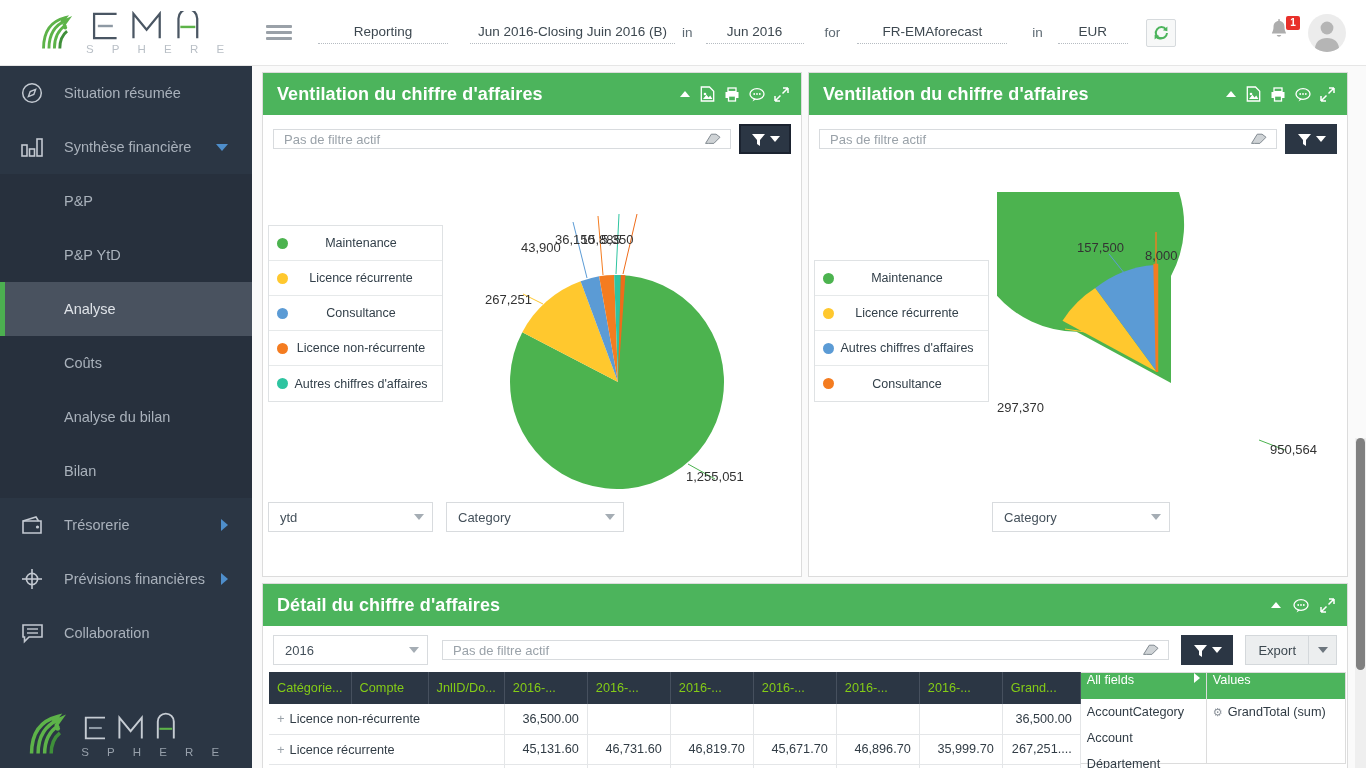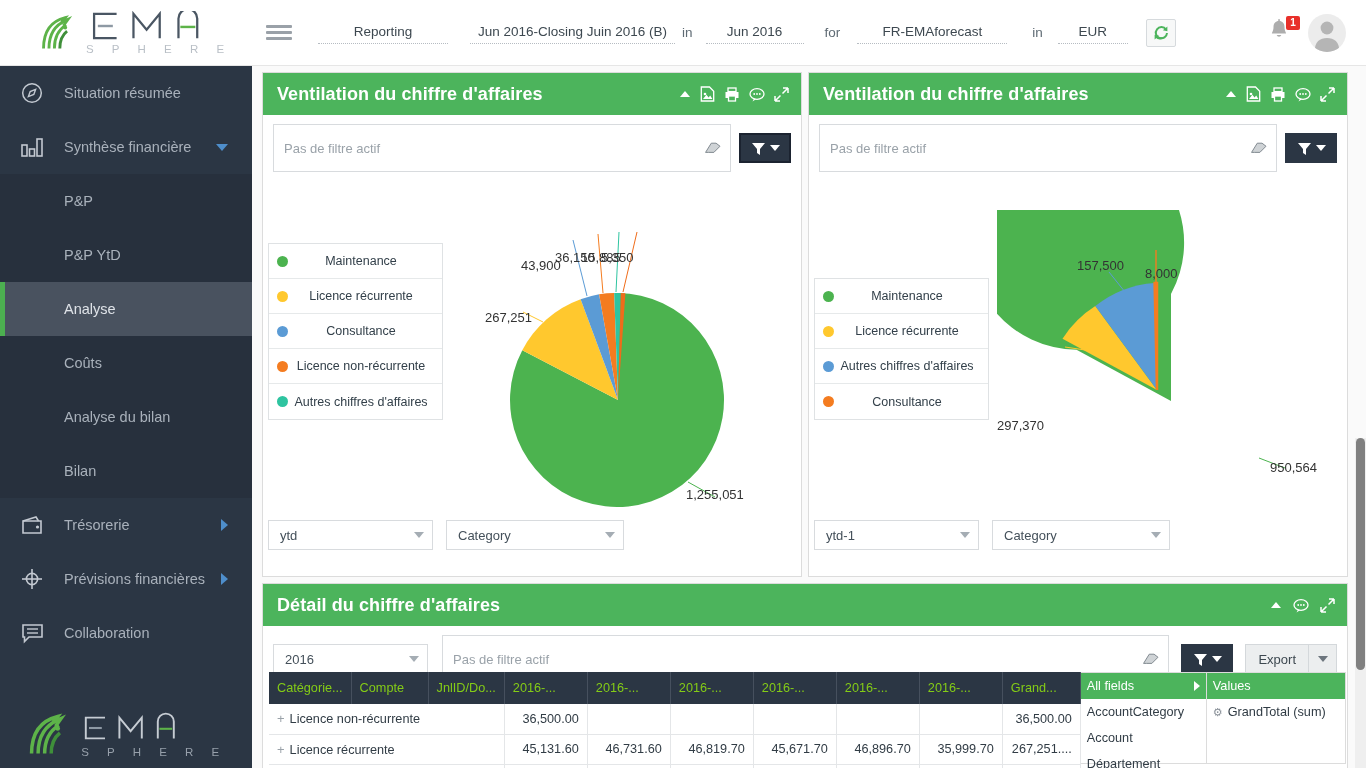--- a/index.html
+++ b/index.html
@@ -110,21 +110,21 @@
   .panel-head {
     height: 42px; background: #4cb45c; display: flex; align-items: center;
     padding: 0 12px 0 14px; color: #fff;
   }
   .panel-title { font-size: 18px; font-weight: bold; letter-spacing: .1px; }
   .panel-tools { margin-left: auto; display: flex; align-items: center; gap: 9px; }
   .panel-tools .tool { cursor: pointer; display: flex; align-items: center; }
 
   .filterbar { display: flex; align-items: center; padding: 9px 10px 8px 10px; gap: 8px; }
   .filter-input {
-    flex: 1; height: 48px; border: 1px solid #d8dbde; background: #fff;
+    flex: 1; height: 20px; border: 1px solid #d8dbde; background: #fff;
     display: flex; align-items: center; padding: 0 8px 0 10px;
   }
   .filter-input span.ph { color: #9aa2a9; font-size: 13px; flex: 1; }
   .eraser { width: 18px; height: 14px; cursor: pointer; }
   .filter-btn {
     width: 52px; height: 30px; background: #2b3644; display: flex;
     align-items: center; justify-content: center; gap: 4px; cursor: pointer;
     border: 2px solid #1b2330;
   }
   .filter-btn.plain { border: 1px solid #2b3644; }
@@ -167,21 +167,21 @@
   table.pivot td {
     height: 30px; border-right: 1px solid #e4e6e8; border-bottom: 1px solid #e4e6e8;
     padding: 0 8px; color: #313c45; white-space: nowrap; overflow: hidden;
   }
   td.rowlabel { color: #313c45; }
   td.num { text-align: right; }
   .plus { color: #9aa2a9; margin-right: 5px; font-size: 13px; }
 
   .fieldpane { border: 1px solid #dcdcdc; border-left: none; }
   .fp-head {
-    background: #4cb45c; color: #fff; height: 26px; display: flex; align-items: center;
+    background: #4cb45c; color: #fff; height: 26px; display: flex; align-items: flex-start;
     padding: 0 6px; font-size: 12.7px;
   }
   .fp-arrow { margin-left: auto; width:0;height:0;border-top:5px solid transparent;border-bottom:5px solid transparent;border-left:6px solid #fff; }
   .fp-item { height: 26px; display: flex; align-items: center; padding: 0 6px; font-size: 12.7px; color: #313c45; cursor: pointer; }
   .fp-item .gear { color: #8a9199; margin-right: 5px; font-size: 11px; }
 
   
   #vscroll-main {
     position: absolute; right: 0; top: 372px; width: 11px; height: 330px;
     background: #efefef;
@@ -582,24 +582,20 @@
         <line x1="88" y1="140" x2="68" y2="137" stroke="#ffc82e" stroke-width="1"></line>
         <line x1="159" y1="72" x2="159" y2="40" stroke="#f47c20" stroke-width="1.4"></line>
         <line x1="262" y1="248" x2="288" y2="258" stroke="#4cb34f" stroke-width="1"></line>
       </svg>
 
       <div class="pie-label" style="left:268px; top:78px;">157,500</div>
       <div class="pie-label" style="left:336px; top:86px;">8,000</div>
       <div class="pie-label" style="left:188px; top:190px;margin-top:48px;">297,370</div>
       <div class="pie-label" style="left:461px; top:280px;">950,564</div>
 
-      <div class="selectbox" style="left:5px; top:340px; width:165px;">
-        <span>ytd-1</span>
-        <span class="cv"></span>
-      </div>
       <div class="selectbox" style="left:183px; top:340px; width:178px;">
         <span>Category</span>
         <span class="cv"></span>
       </div>
     </div>
   </div>
 
   <div class="panel" style="left:10px; top:517px; width:1086px; height:195px; border-bottom:none;">
     <div class="panel-head">
       <div class="panel-title">Détail du chiffre d'affaires</div>

